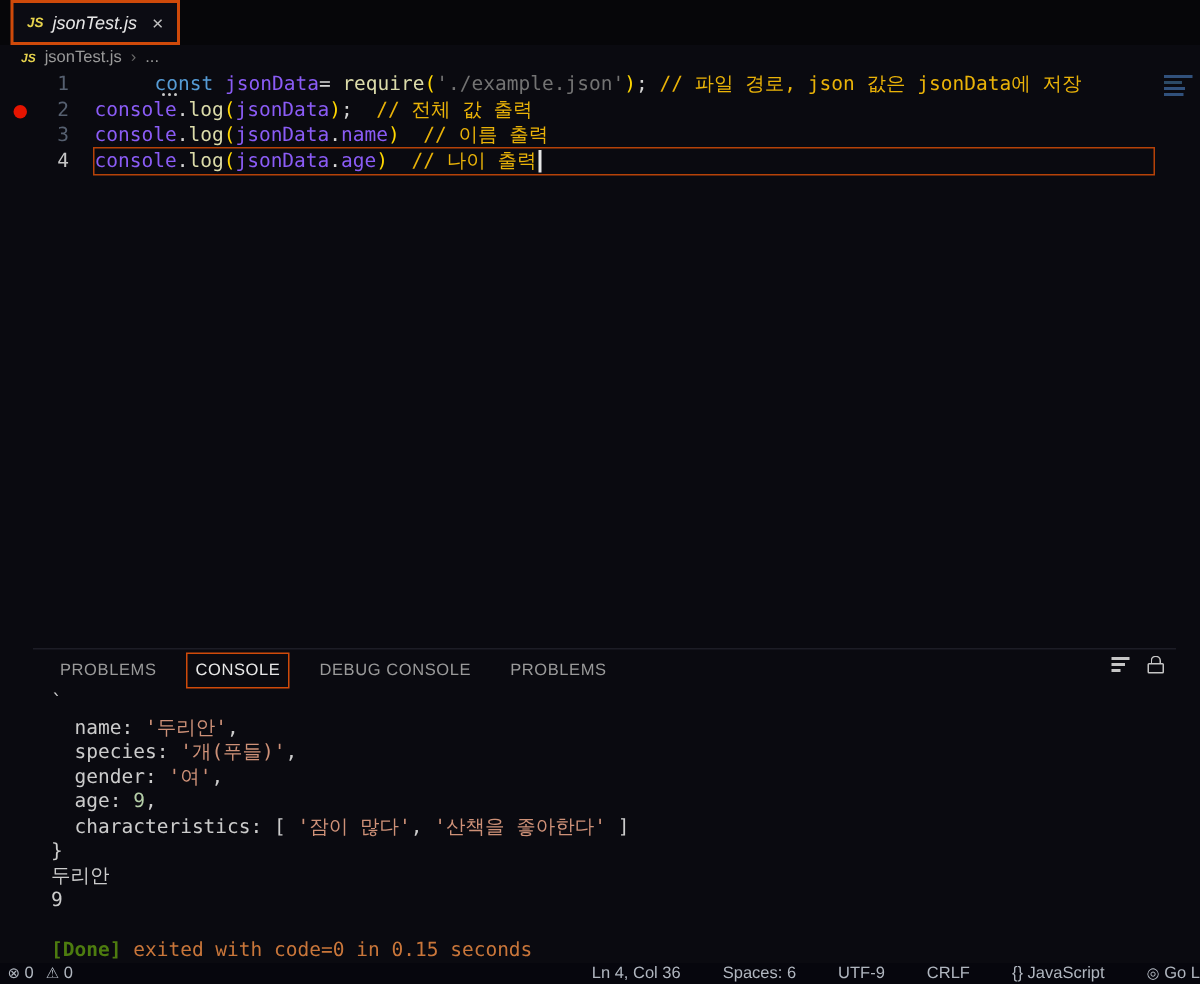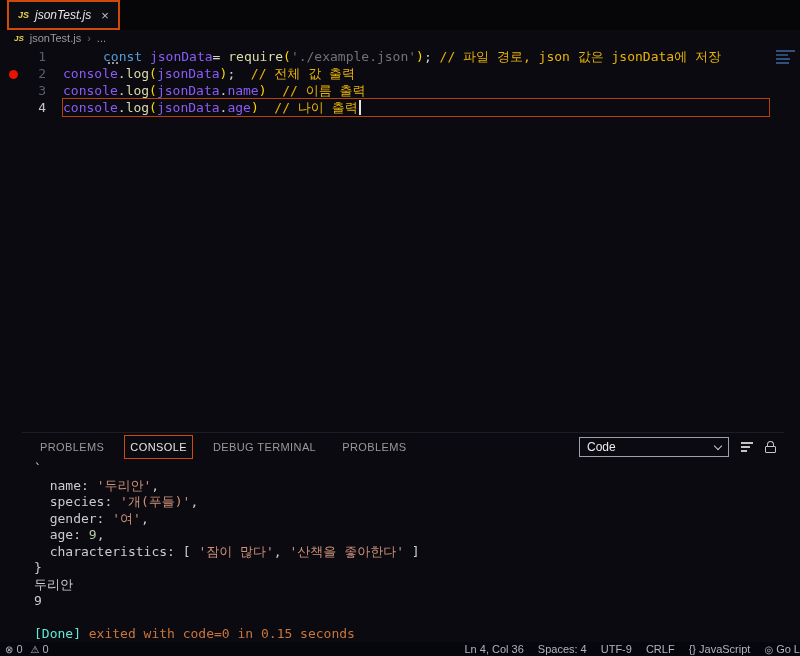--- a/index.html
+++ b/index.html
@@ -57,27 +57,27 @@
   .b1 { width:12px; } .b2 { width:9px; } .b3 { width:6px; }
   .lock-icon { display:block; cursor:pointer; }
   .lock-shackle { display:block; width:7px; height:5px; border:1.4px solid #c5c5c5; border-bottom:none; border-radius:4px 4px 0 0; margin:0 auto; }
   .lock-body { display:block; width:11px; height:7px; border:1.4px solid #c5c5c5; border-radius:1px; }
 
   .output { position:absolute; top:28px; left:0; right:0; bottom:0; padding-left:12px; font-family:"DejaVu Sans Mono", monospace; font-size:13px; line-height:16.5px; color:#cccccc; white-space:pre; overflow:hidden; }
   .out-line { height:16.5px; }
   .tk-out { color:#cccccc; }
   .tk-ostr { color:#ce9178; }
   .tk-onum { color:#b5cea8; }
-  .tk-odone { color:#5eead4; }
+  .tk-odone { color:#4d7c0f;font-weight:bold; }
   .tk-odrest { color:#c9763a; }
 
   
   .statusbar { position:absolute; left:0; right:0; bottom:0; height:14px; background:#06060d; display:flex; align-items:center; justify-content:space-between; font-size:11px; color:#b0b6bf; padding-left:5px; overflow:hidden; white-space:nowrap; }
   .sb-left { display:flex; gap:8px; align-items:center; }
-  .sb-right { display:flex; gap:14px; align-items:center;justify-content:space-between; }
+  .sb-right { display:flex; gap:28px; align-items:center;justify-content:space-between; }
   .sb-item { display:flex; gap:3px; align-items:center; cursor:pointer; }
   .sb-glyph { font-size:10px; }
 </style>
 </head>
 <body>
 
 <div class="tabbar">
   <div class="tab">
     <span class="js-icon">JS</span>
     <span class="tab-label">jsonTest.js</span>
@@ -109,28 +109,24 @@
     <div class="mrow m3"></div>
     <div class="mrow m4"></div>
   </div>
 </div>
 
 <div class="panel">
   <div class="panel-header">
     <div style="display:flex; gap:26px; align-items:center;">
         <div class="panel-tab">PROBLEMS</div>
         <div class="panel-tab active">CONSOLE</div>
-        <div class="panel-tab">DEBUG TERMINAL</div>
+        <div class="panel-tab">DEBUG CONSOLE</div>
         <div class="panel-tab">PROBLEMS</div>
       </div>
     <div class="panel-controls">
-      <div class="dropdown">
-        <span>Code</span>
-        <span class="chev"></span>
-      </div>
       <span class="filter-icon">
         <span class="bar b1"></span>
           <span class="bar b2"></span>
           <span class="bar b3"></span>
       </span>
       <span class="lock-icon">
         <span class="lock-shackle"></span>
           <span class="lock-body"></span>
       </span>
     </div>
@@ -147,21 +143,21 @@
       <div class="sb-item">
         <span class="sb-glyph">⚠</span>
         <span>0</span>
       </div>
     </div>
   <div class="sb-right">
       <div class="sb-item">
         <span>Ln 4, Col 36</span>
       </div>
       <div class="sb-item">
-        <span>Spaces: 4</span>
+        <span>Spaces: 6</span>
       </div>
       <div class="sb-item">
         <span>UTF-9</span>
       </div>
       <div class="sb-item">
         <span>CRLF</span>
       </div>
       <div class="sb-item">
         <span>{} JavaScript</span>
       </div>

